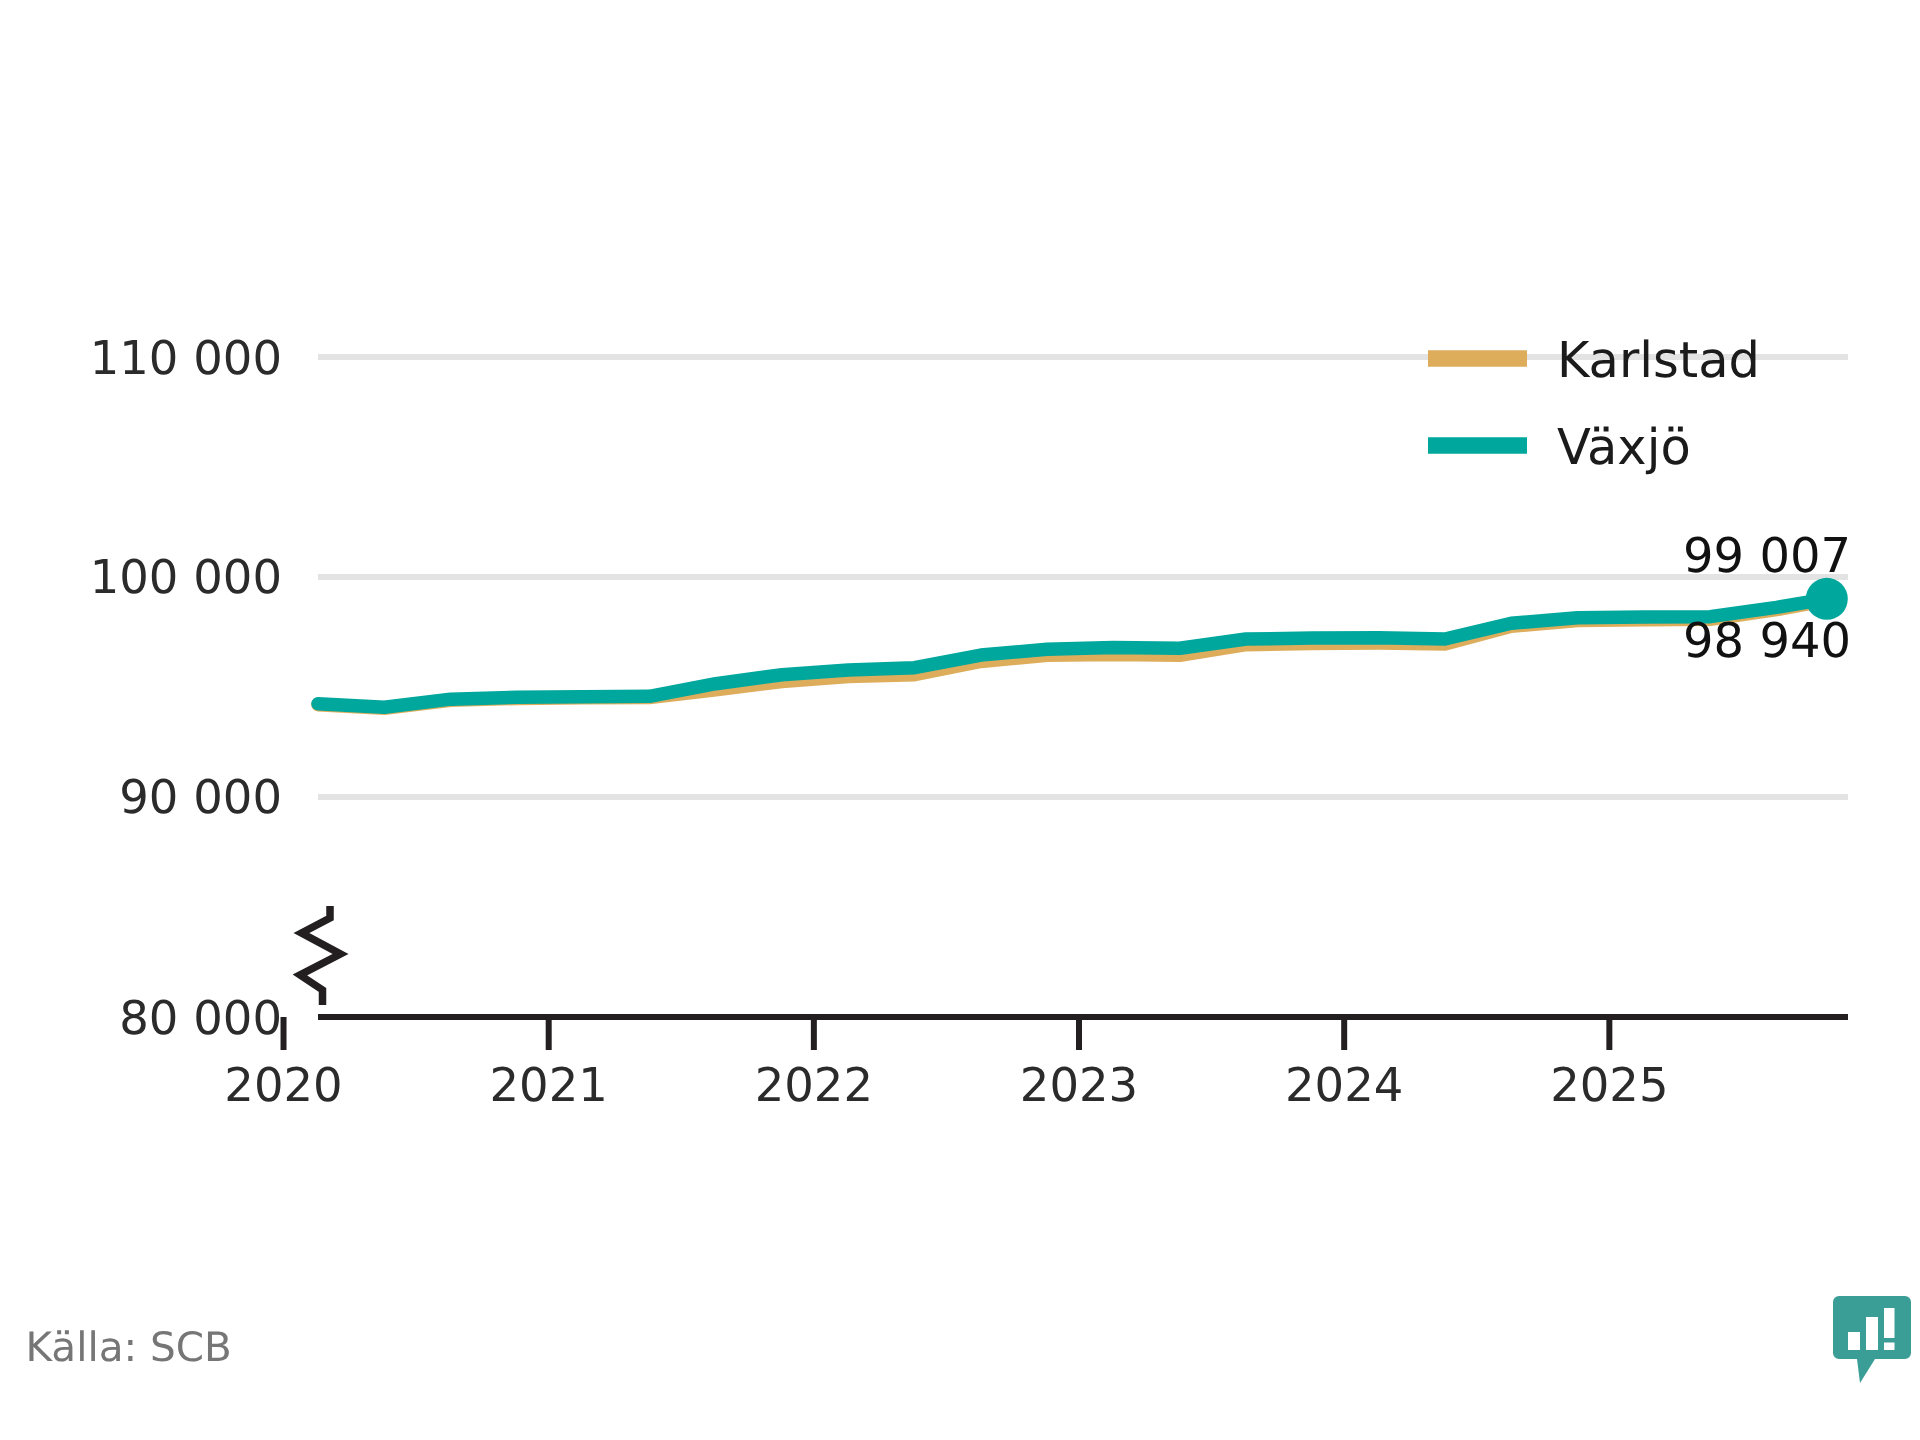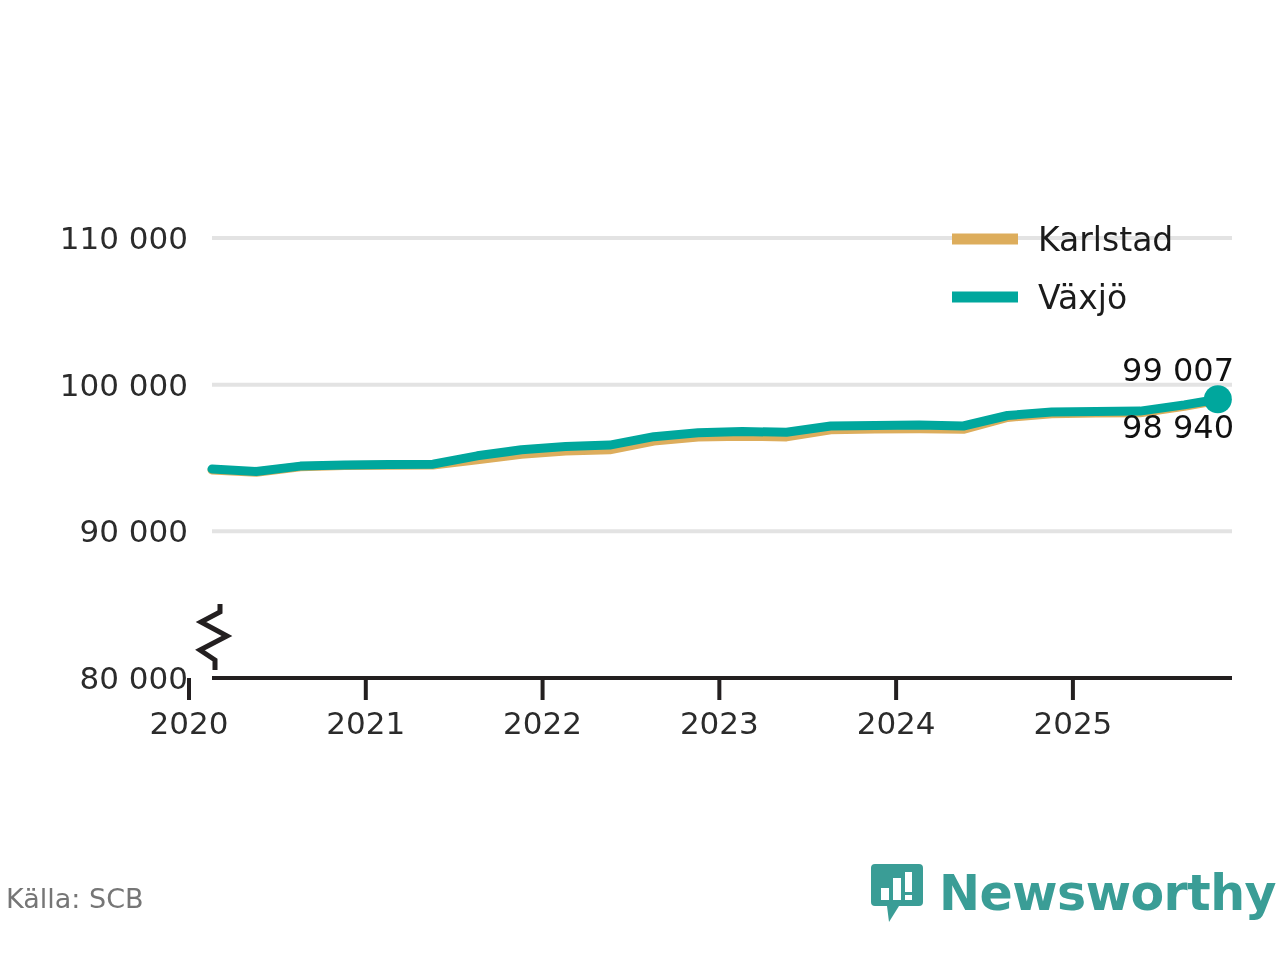--- a/index.html
+++ b/index.html
@@ -48,21 +48,21 @@
     fill: #1b1b1b;
   }
   .value-label {
     font-family: "DejaVu Sans", "Liberation Sans", sans-serif;
     font-size: 32px;
     fill: #111111;
     text-anchor: end;
   }
   .source-note {
     position: absolute;
-    left: 6px;
+    left: 17px;
     top: 883px;
     font-size: 27px;
     color: #767676;
     font-family: "DejaVu Sans", "Liberation Sans", sans-serif;
   }
   .brand {
     position: absolute;
     right: 4px;
     top: 862px;
     display: flex;
@@ -138,15 +138,14 @@
   <div class="source-note">Källa: SCB</div>
 
   <div class="brand">
     <svg width="56" height="62" viewBox="0 0 56 62">
       <path d="M6 2 H50 A4 4 0 0 1 54 6 V40 A4 4 0 0 1 50 44 H30 L20 60 L18 44 H6 A4 4 0 0 1 2 40 V6 A4 4 0 0 1 6 2 Z" fill="#3a9d96"></path>
       <rect x="12" y="26" width="8" height="12" fill="#ffffff"></rect>
       <rect x="24" y="16" width="8" height="22" fill="#ffffff"></rect>
       <rect x="36" y="10" width="7" height="20" fill="#ffffff"></rect>
       <rect x="36" y="33" width="7" height="5" fill="#ffffff"></rect>
     </svg>
-    <span class="brand-word">Newsworthy</span>
   </div>
 </div>
 
 </body></html>

